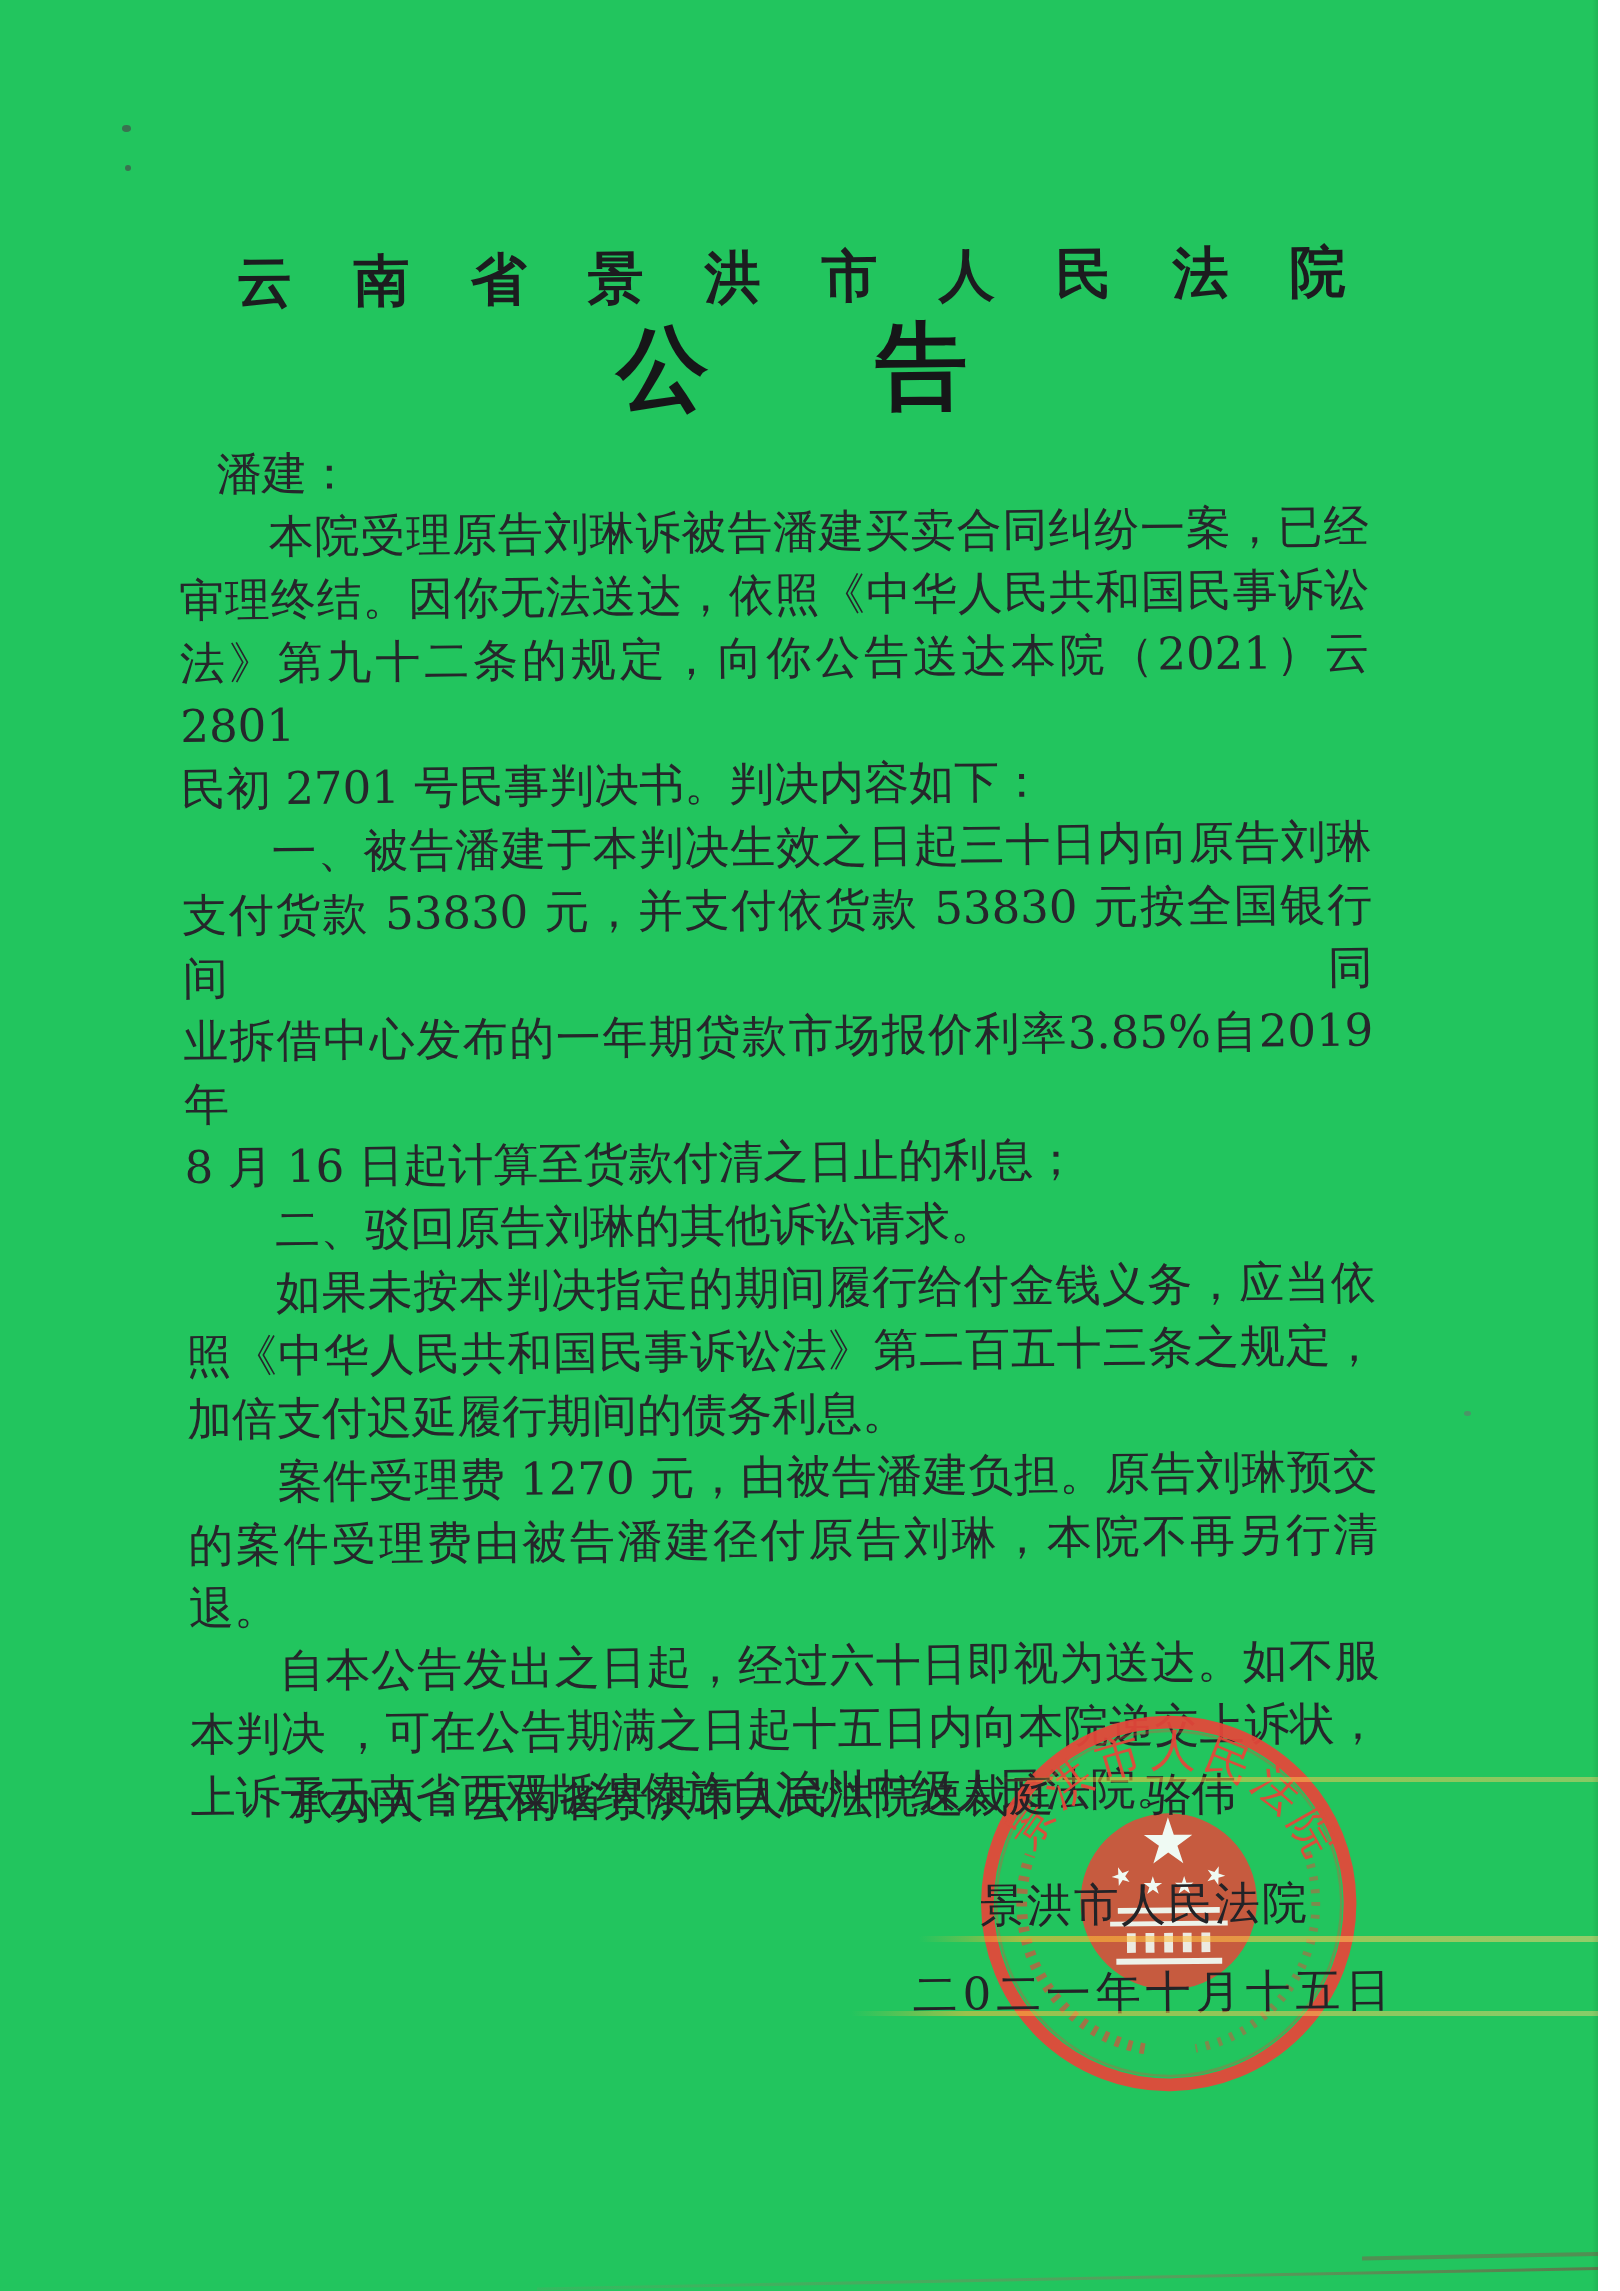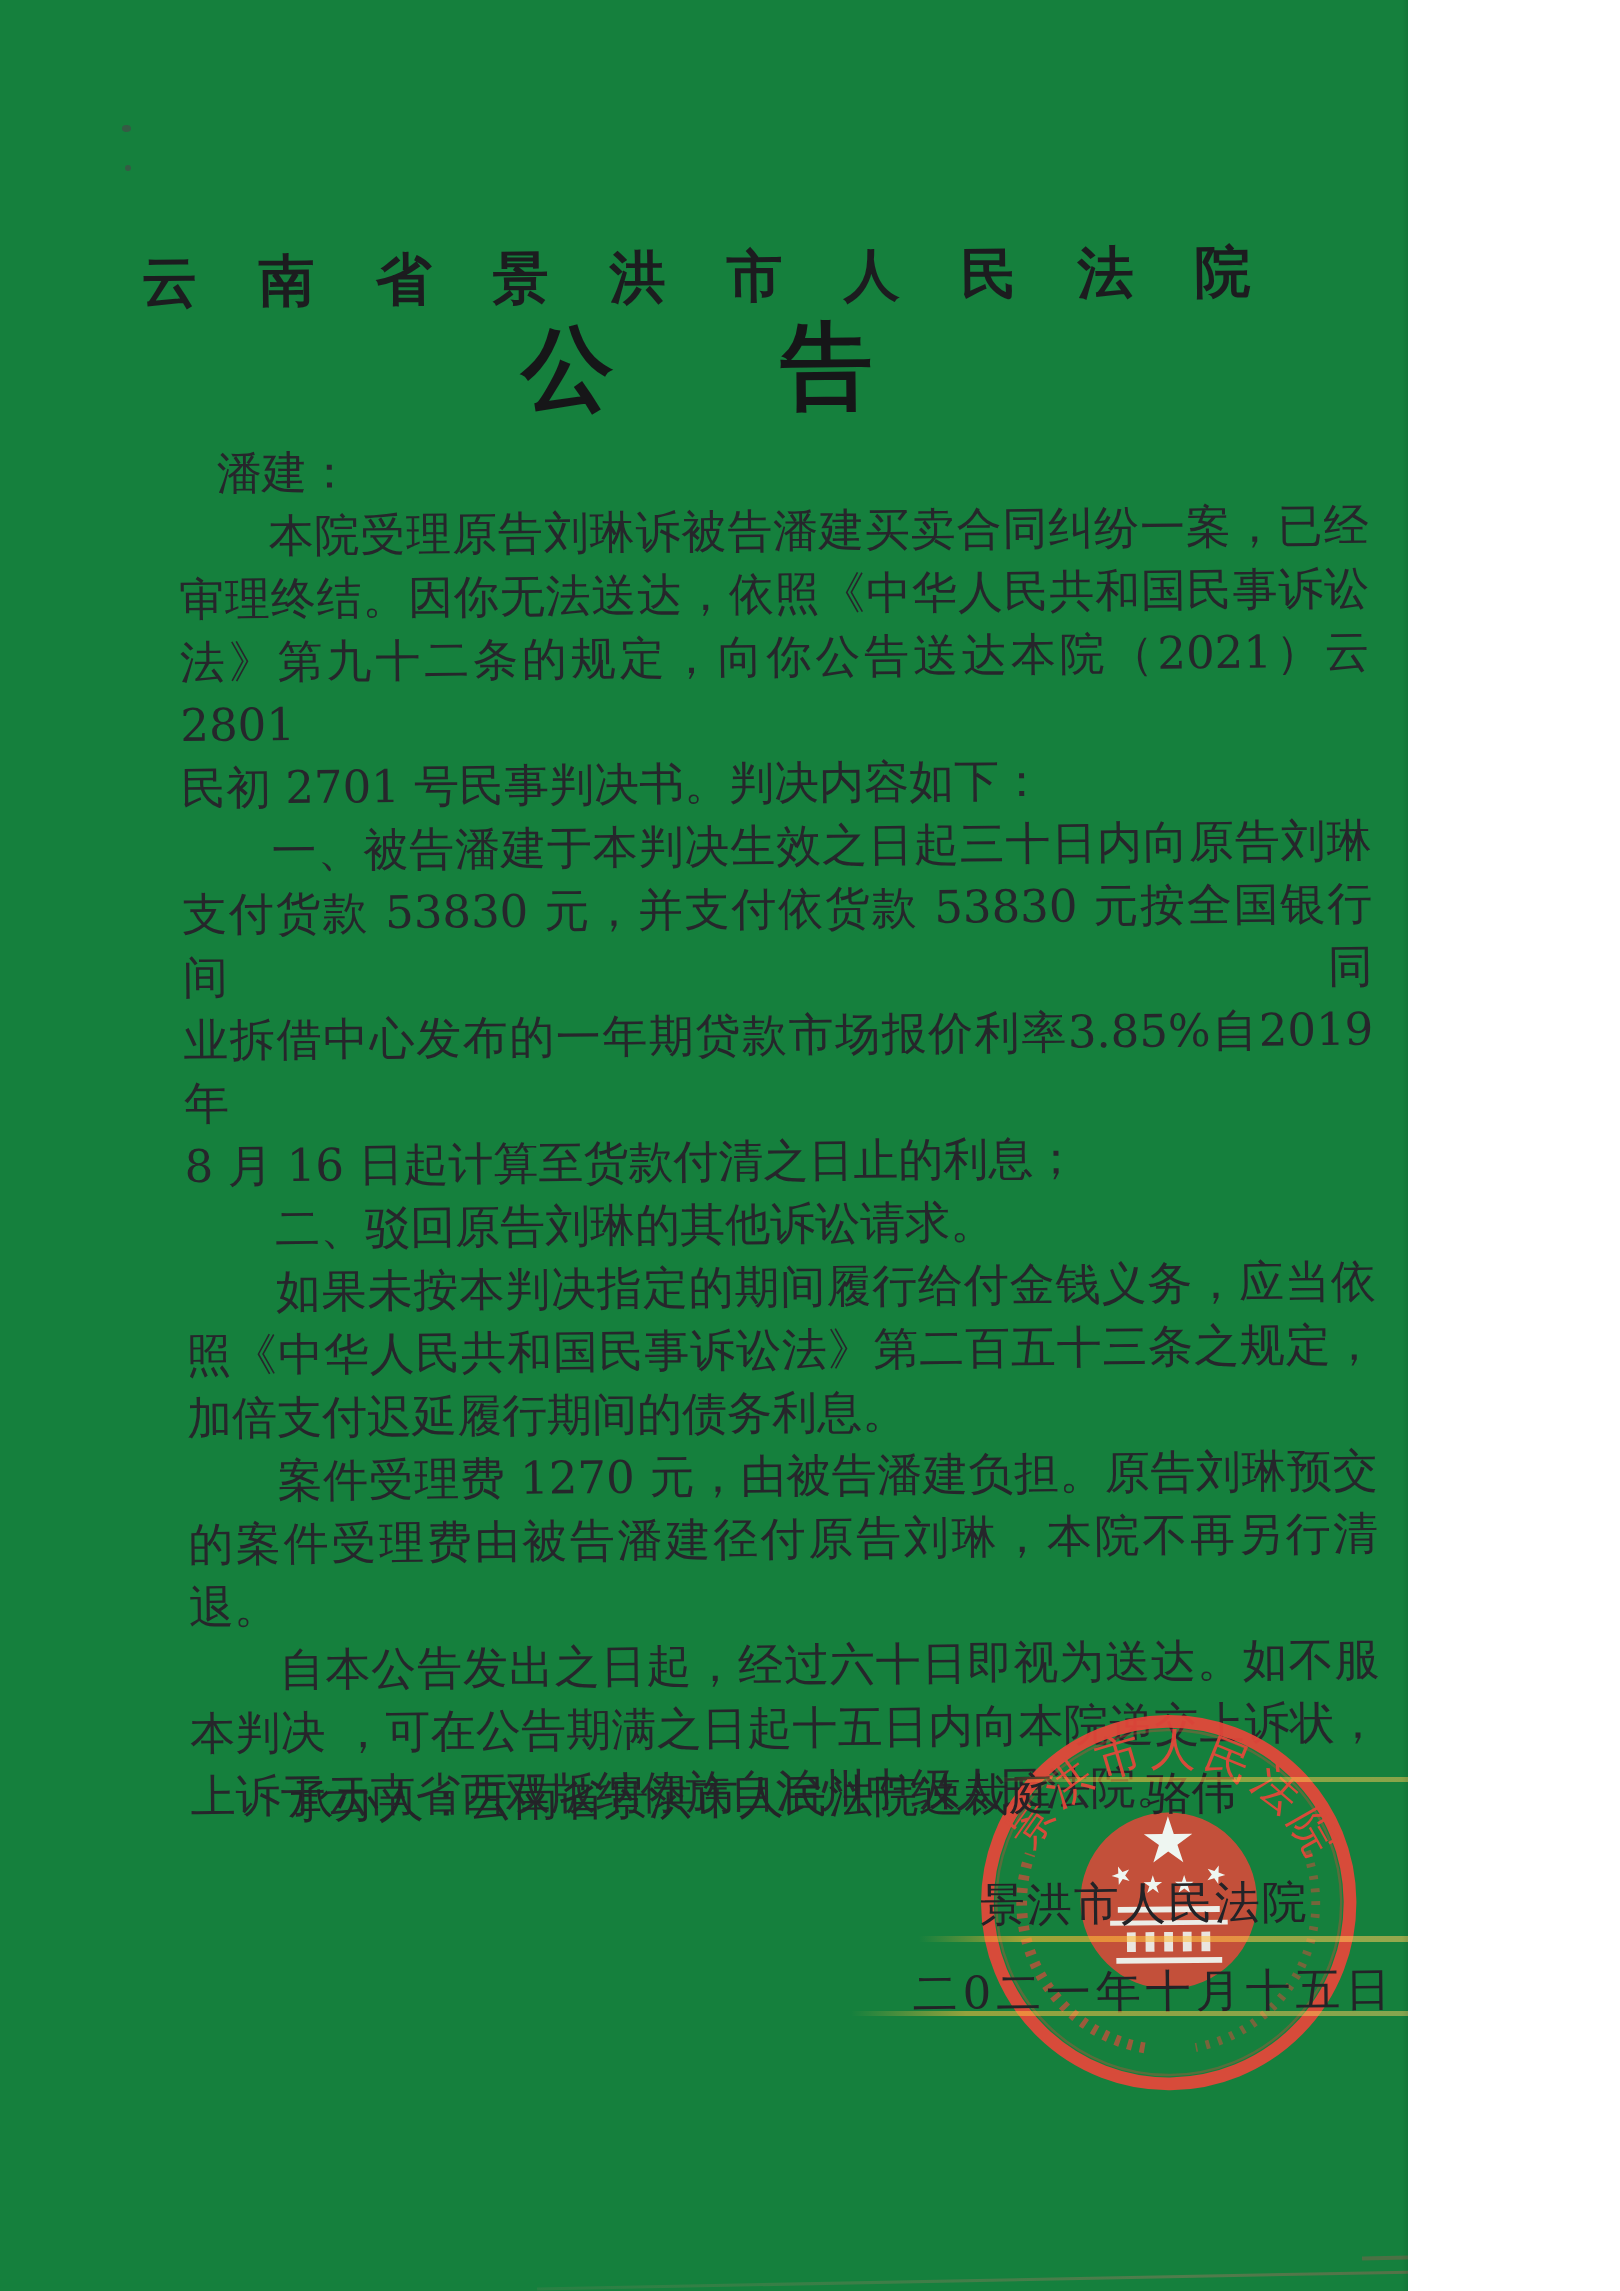--- a/index.html
+++ b/index.html
@@ -1,16 +1,16 @@
 <!DOCTYPE html>
 <html><head>
 <meta charset="utf-8">
 <style>
   html,body{margin:0;padding:0;background:#ffffff;}
-  .page{position:relative;width:1408px;height:2292px;background:#15803d;overflow:hidden;
+  .page{position:relative;width:1598px;height:2292px;background:#22c55e;overflow:hidden;
         font-family:"DejaVu Serif", serif;color:#232327;}
   .content{position:absolute;inset:0;transform:rotate(-0.55deg);transform-origin:50% 48%;}
 
   
   .court-name{margin:247px 0 0 0;text-align:center;font-family:"DejaVu Sans", sans-serif;
               font-weight:700;font-size:56px;line-height:59px;letter-spacing:61px;text-indent:61px;
               color:#1c1c1f;white-space:nowrap;}
   .doc-title{margin:9.8px 0 0 0;text-align:center;font-family:"DejaVu Sans", sans-serif;
              font-weight:700;font-size:92px;line-height:104px;letter-spacing:167px;text-indent:167px;
              color:#161618;white-space:nowrap;}

